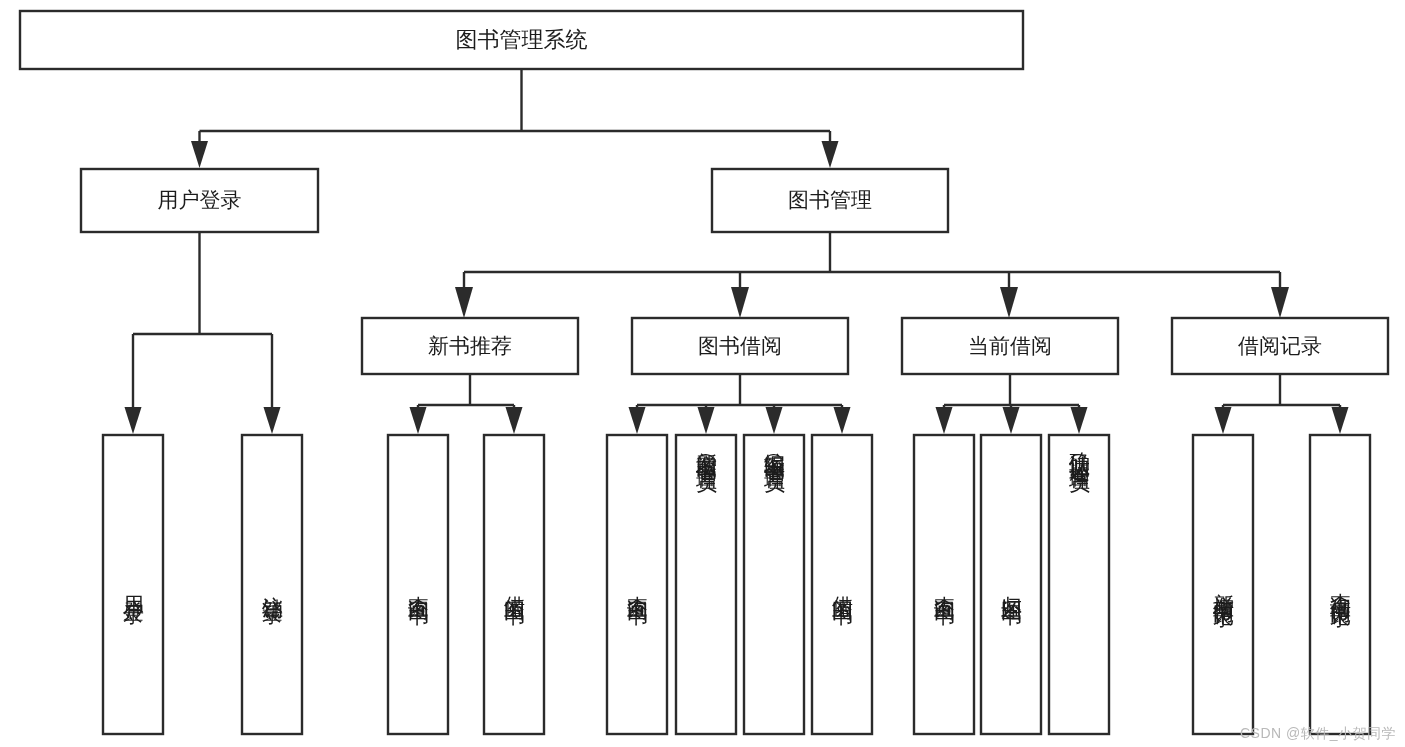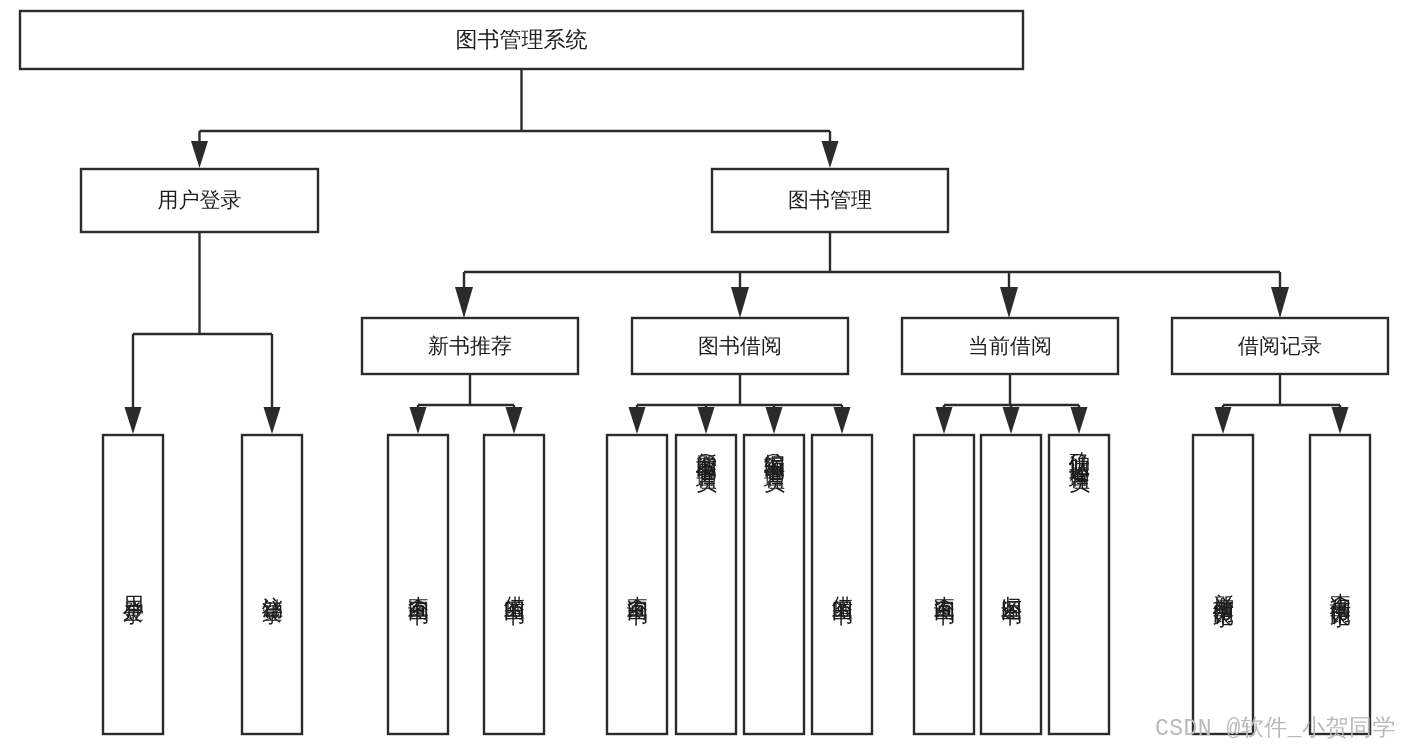--- a/index.html
+++ b/index.html
@@ -68,22 +68,22 @@
     font-size: 21px;
     line-height: 1.28;
     letter-spacing: 3px;
     color: #1c1c1c;
     white-space: nowrap;
   }
   .watermark {
     position: absolute;
     right: 8px;
     bottom: 4px;
-    font-family: Liberation Mono, monospace;
-    font-size: 23px;
+    font-family: Liberation Sans, sans-serif;
+    font-size: 14px;
     color: #b9b9b9;
     white-space: nowrap;
     letter-spacing: 0.5px;
   }
 </style>
 </head>
 <body>
 
 <div id="stage">
 

